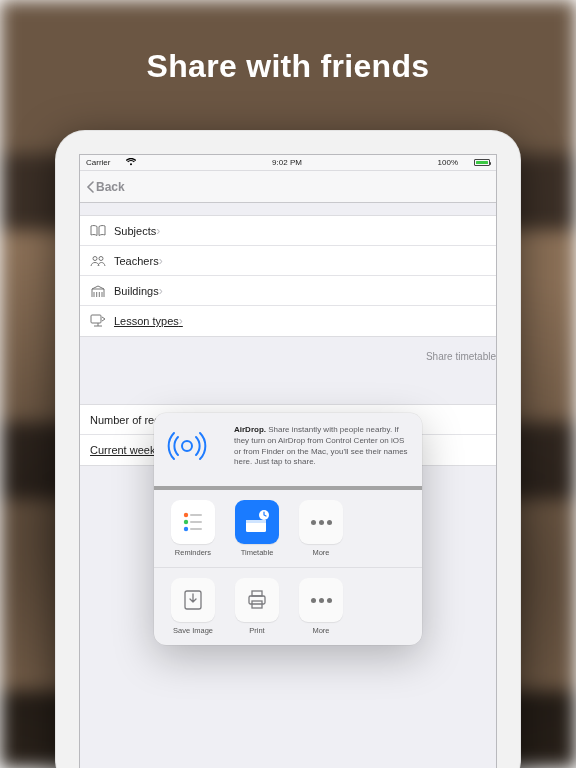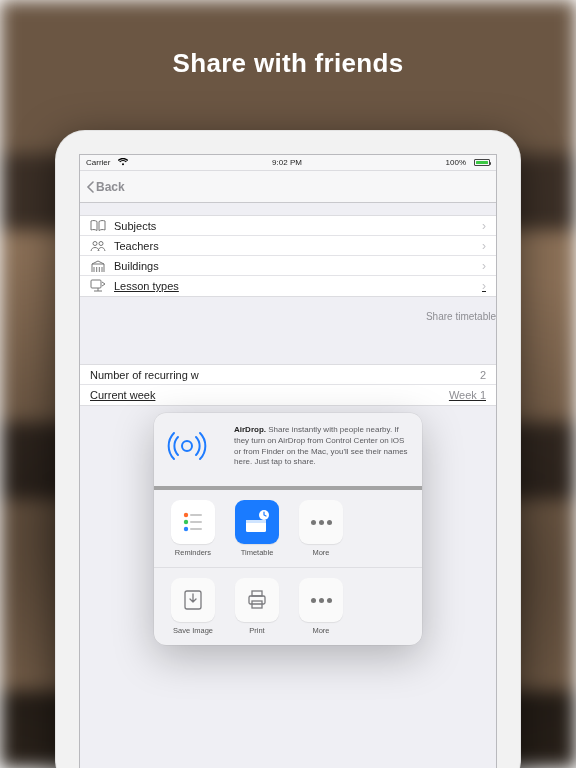--- a/index.html
+++ b/index.html
@@ -7,21 +7,21 @@
   .bg {
     position: absolute; inset: 0;
     background:
       radial-gradient(circle at 15% 70%, rgba(0,0,0,.45), transparent 40%),
       radial-gradient(circle at 85% 75%, rgba(0,0,0,.4), transparent 40%),
       linear-gradient(#6b5643 0 20%, #3b2f26 20% 30%, #8a6f56 30% 55%, #3b2f26 55% 65%, #8a6f56 65% 90%, #2d241c 90% 100%);
     filter: blur(9px);
   }
   .hero {
     position: absolute; top: 48px; left: 0; right: 0;
-    text-align: center; color: #fff; font-size: 26px; font-weight: 600; letter-spacing: .3px;
+    text-align: center; color: #fff; font-size: 32px; font-weight: 600; letter-spacing: .3px;
   }
   .tablet {
     position: absolute;
     left: 50%; top: 130px;
     width: 466px; height: 660px;
     transform: translateX(-50%);
     background: #f2f2f2;
     border-radius: 30px;
     box-shadow: 0 10px 40px rgba(0,0,0,.5), inset 0 0 0 1px rgba(0,0,0,.06);
   }
@@ -30,33 +30,33 @@
     background: #efeff4;
     border: 1px solid #b9b9bd;
     overflow: hidden;
   }
   .statusbar {
     height: 16px; background: #f7f7f8;
     display: flex; align-items: center; justify-content: space-between;
     padding: 0 6px; font-size: 8px; color: #222;
     border-bottom: 1px solid #dcdce0;
   }
-  .statusbar .sb-left, .statusbar .sb-right { display: flex; align-items: center; gap: 8px; }
+  .statusbar .sb-left, .statusbar .sb-right { display: flex; align-items: center; gap: 16px; }
   .wifi { display: inline-block; }
   .navbar {
     height: 32px; background: #f7f7f8; border-bottom: 1px solid #c8c8cc;
     display: flex; align-items: center; padding: 0 6px; font-weight: bold;
   }
   .back { color: #8e8e93; font-size: 12px; display: flex; align-items: center; gap: 2px; cursor: pointer; }
   .content { position: absolute; top: 48px; left: 0; right: 0; bottom: 0; }
   .group { margin-top: 12px; background: #fff; border-top: 1px solid #dcdce0; border-bottom: 1px solid #dcdce0; }
   .row {
-    height: 20px; display: flex; align-items: center; padding: 0 10px;
+    height: 30px; display: flex; align-items: center; padding: 0 10px;
     border-bottom: 1px solid #e3e3e7; font-size: 11px; color: #222;
-    cursor: pointer; justify-content: space-between;
+    cursor: pointer; 
   }
   .row:last-child { border-bottom: none; text-decoration: underline; }
   .row .left { display: flex; align-items: center; gap: 8px; }
   .row .icon { width: 16px; height: 16px; display: flex; align-items: center; justify-content: center; color: #666; }
   .chev { color: #c4c4c8; font-size: 12px; }
   .row .value { color: #8e8e93; font-size: 11px; }
   .share-header { text-align: right; color: #8e8e93; font-size: 10px; padding: 14px 0 6px; }
 
   
   .popover {

